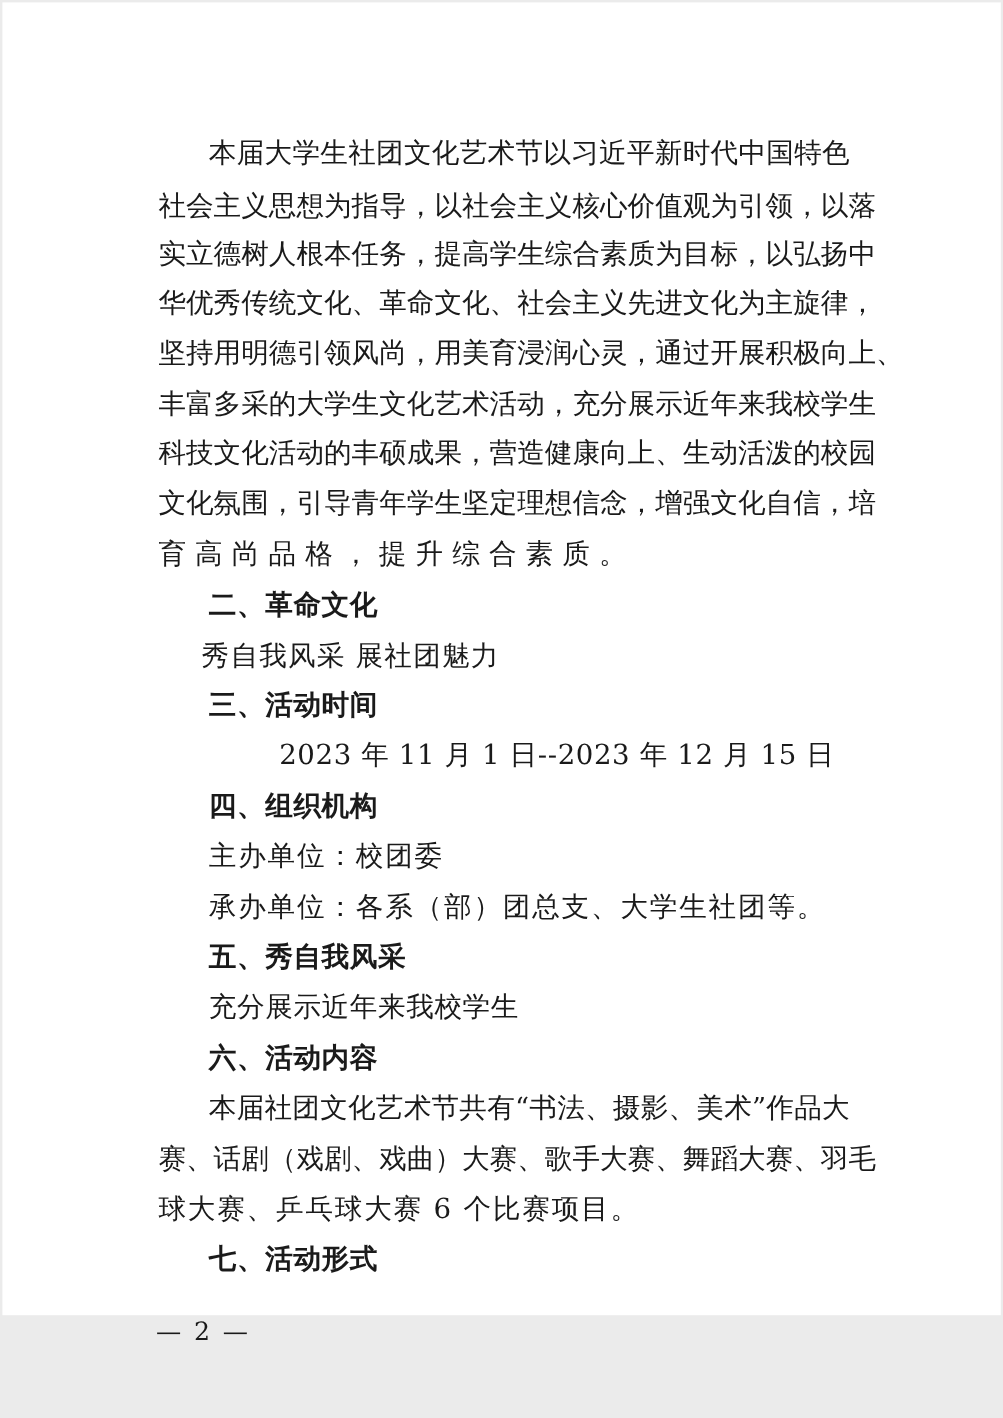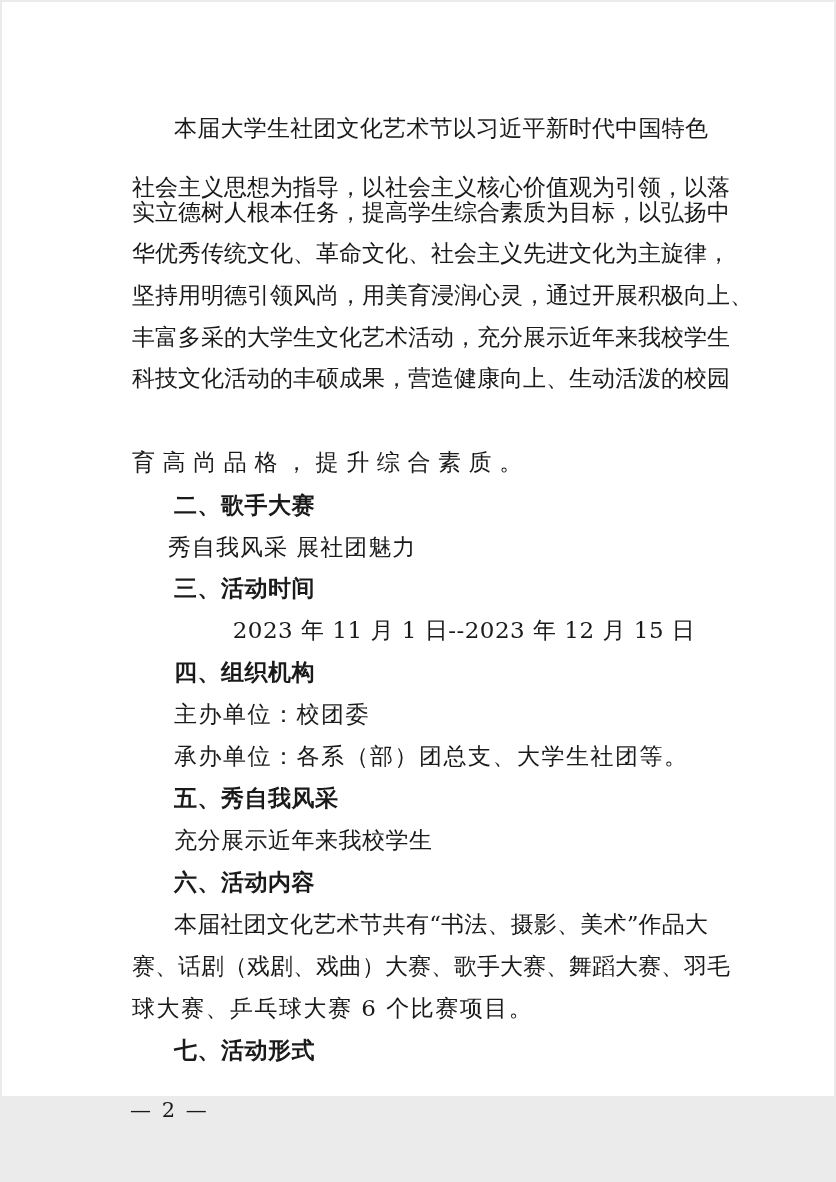--- a/index.html
+++ b/index.html
@@ -44,29 +44,30 @@
       white-space: nowrap;
       letter-spacing: 2px;
     }
   </style>
 </head>
 <body>
 
 <div class="page">
 
   <div class="line indent just" style="top:112px">本届大学生社团文化艺术节以习近平新时代中国特色</div>
-  <div class="line just" style="top:171px">社会主义思想为指导，以社会主义核心价值观为引领，以落</div>
+  <div class="line just" style="top:156px">社会主义思想为指导，以社会主义核心价值观为引领，以落</div>
   <div class="line just" style="top:196px">实立德树人根本任务，提高学生综合素质为目标，以弘扬中</div>
   <div class="line just" style="top:237px">华优秀传统文化、革命文化、社会主义先进文化为主旋律，</div>
   <div class="line just" style="top:279px">坚持用明德引领风尚，用美育浸润心灵，通过开展积极向上、</div>
   <div class="line just" style="top:321px">丰富多采的大学生文化艺术活动，充分展示近年来我校学生</div>
   <div class="line just" style="top:362px">科技文化活动的丰硕成果，营造健康向上、生动活泼的校园</div>
+  <div class="line just" style="top:404px">文化氛围，引导青年学生坚定理想信念，增强文化自信，培</div>
   <div class="line" style="top:446px">育高尚品格，提升综合素质。</div>
 
-  <div class="line indent heading" style="top:489px">二、歌手大赛</div>
+  <div class="line indent heading" style="top:489px">二、革命文化</div>
   <div class="line" style="top:531px; left:166px; letter-spacing:1px;">秀自我风采 展社团魅力</div>
 
   <div class="line indent heading" style="top:572px">三、活动时间</div>
   <div class="line indent" style="top:614px; letter-spacing:0.5px;text-align:center;">2023 年 11 月 1 日--2023 年 12 月 15 日</div>
 
   <div class="line indent heading" style="top:656px">四、组织机构</div>
   <div class="line indent" style="top:740px; letter-spacing:1.5px;">承办单位：各系（部）团总支、大学生社团等。</div>
   <div class="line indent" style="top:698px; letter-spacing:1.5px;">主办单位：校团委</div>
 
   <div class="line indent heading" style="top:782px">五、秀自我风采</div>

